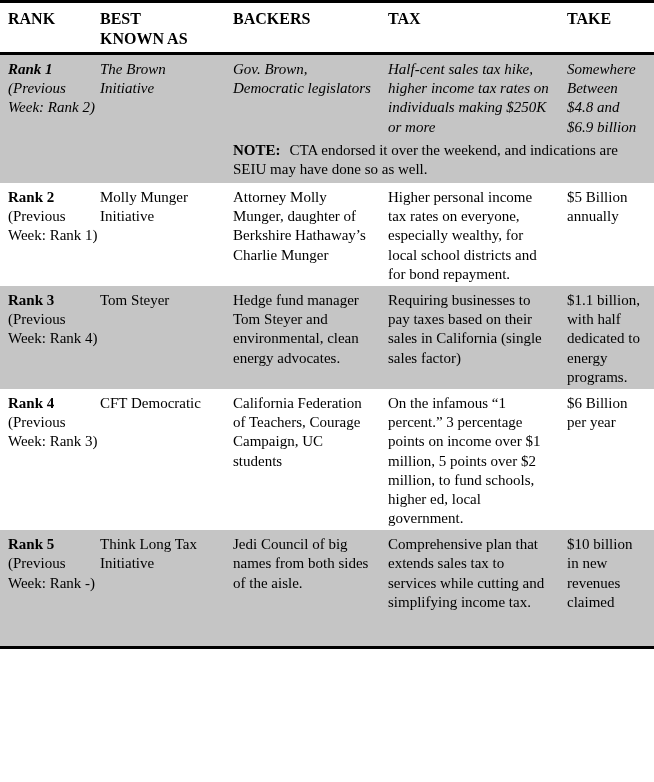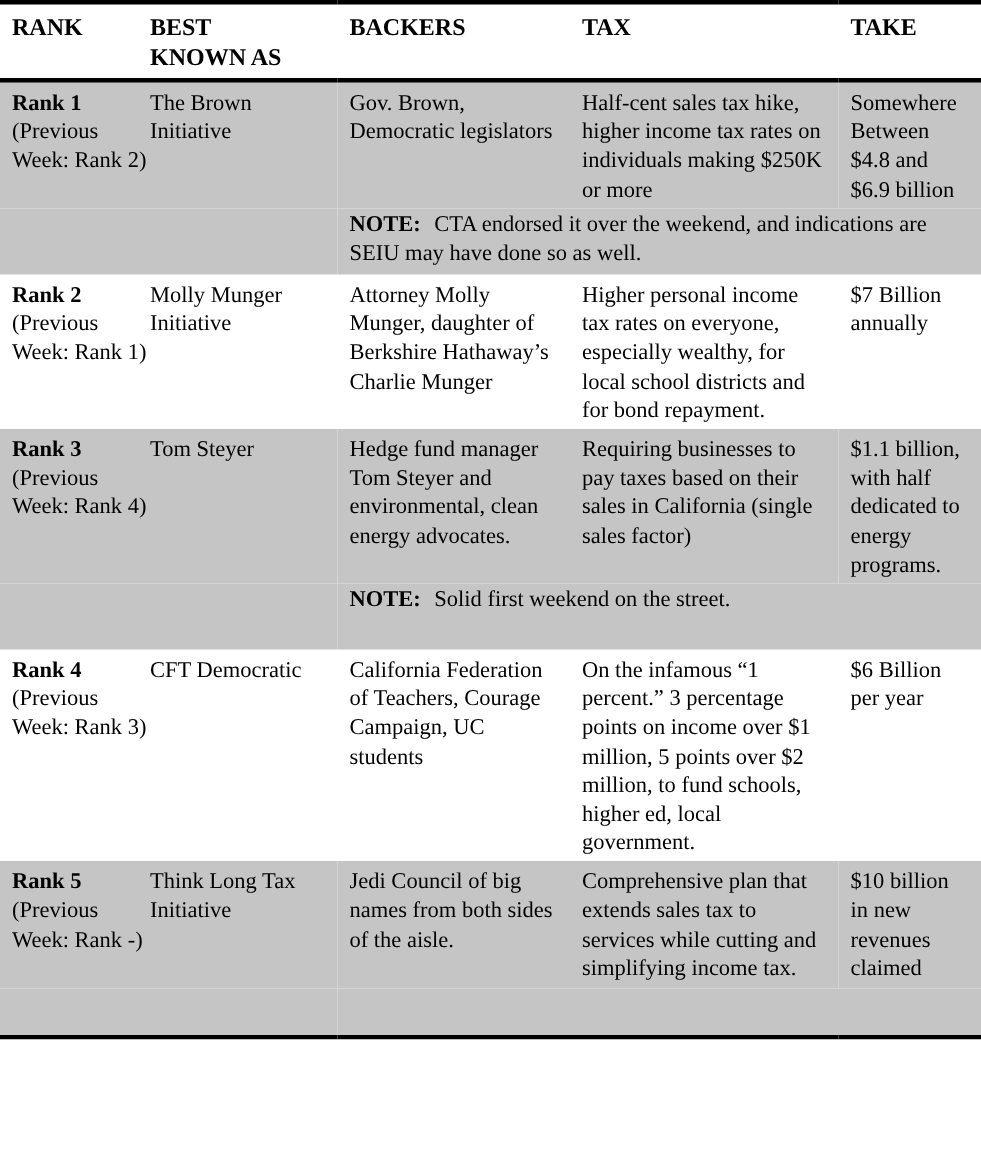--- a/index.html
+++ b/index.html
@@ -45,21 +45,21 @@
   }
   tbody.shaded { background: #c5c5c5; }
 
   .rank-name { font-weight: bold; }
   .rank-sub  { white-space: pre; }
 
   .note-cell { padding-top: 2px; padding-bottom: 4px; }
   .note-label { font-weight: bold; margin-right: 9px; }
 
   
-  tbody.t1 tr.main { height: 74px; }
+  tbody.t1 tr.main { height: 74px; font-style: italic; }
   tbody.t1 tr.noter { height: 40px; margin-top: 38px; }
   tbody.t2 tr.main { height: 100px; }
   tbody.t2 tr.noter { height: 64px; }
   tbody.t2 td.note-cell { padding-top: 22px; padding-bottom: 12px; }
   tbody.t3 tr.main { height: 90px; }
   tbody.t3 tr.noter { height: 44px; }
   tbody.t3 td.note-cell { padding-bottom: 22px; }
   tbody.t4 tr.main { height: 128px; }
   tbody.t4 tr.noter { height: 46px; }
   tbody.t5 tr.main { height: 85px; }
@@ -111,41 +111,35 @@
     <tbody class="t2">
       <tr class="main">
         <td>
           <div class="rank-name">Rank 2</div>
           <div class="rank-sub">(Previous
 Week: Rank 1)</div>
         </td>
         <td>Molly Munger Initiative</td>
         <td>Attorney Molly Munger, daughter of Berkshire Hathaway’s Charlie Munger</td>
         <td>Higher personal income tax rates on everyone, especially wealthy, for local school districts and for bond repayment.</td>
-        <td>$7 Billion annually</td>
+        <td>$5 Billion annually</td>
       </tr>
     </tbody>
 
     <tbody class="t3 shaded">
       <tr class="main">
         <td>
           <div class="rank-name">Rank 3</div>
           <div class="rank-sub">(Previous
 Week: Rank 4)</div>
         </td>
         <td>Tom Steyer</td>
         <td>Hedge fund manager Tom Steyer and environmental, clean energy advocates.</td>
         <td>Requiring businesses to pay taxes based on their sales in California (single sales factor)</td>
         <td>$1.1 billion, with half dedicated to energy programs.</td>
-      </tr>
-      <tr class="noter">
-        <td colspan="2"></td>
-        <td colspan="3" class="note-cell">
-          <span class="note-label">NOTE:</span><span>Solid first weekend on the street.</span>
-        </td>
       </tr>
     </tbody>
 
     <tbody class="t4">
       <tr class="main">
         <td>
           <div class="rank-name">Rank 4</div>
           <div class="rank-sub">(Previous
 Week: Rank 3)</div>
         </td>

